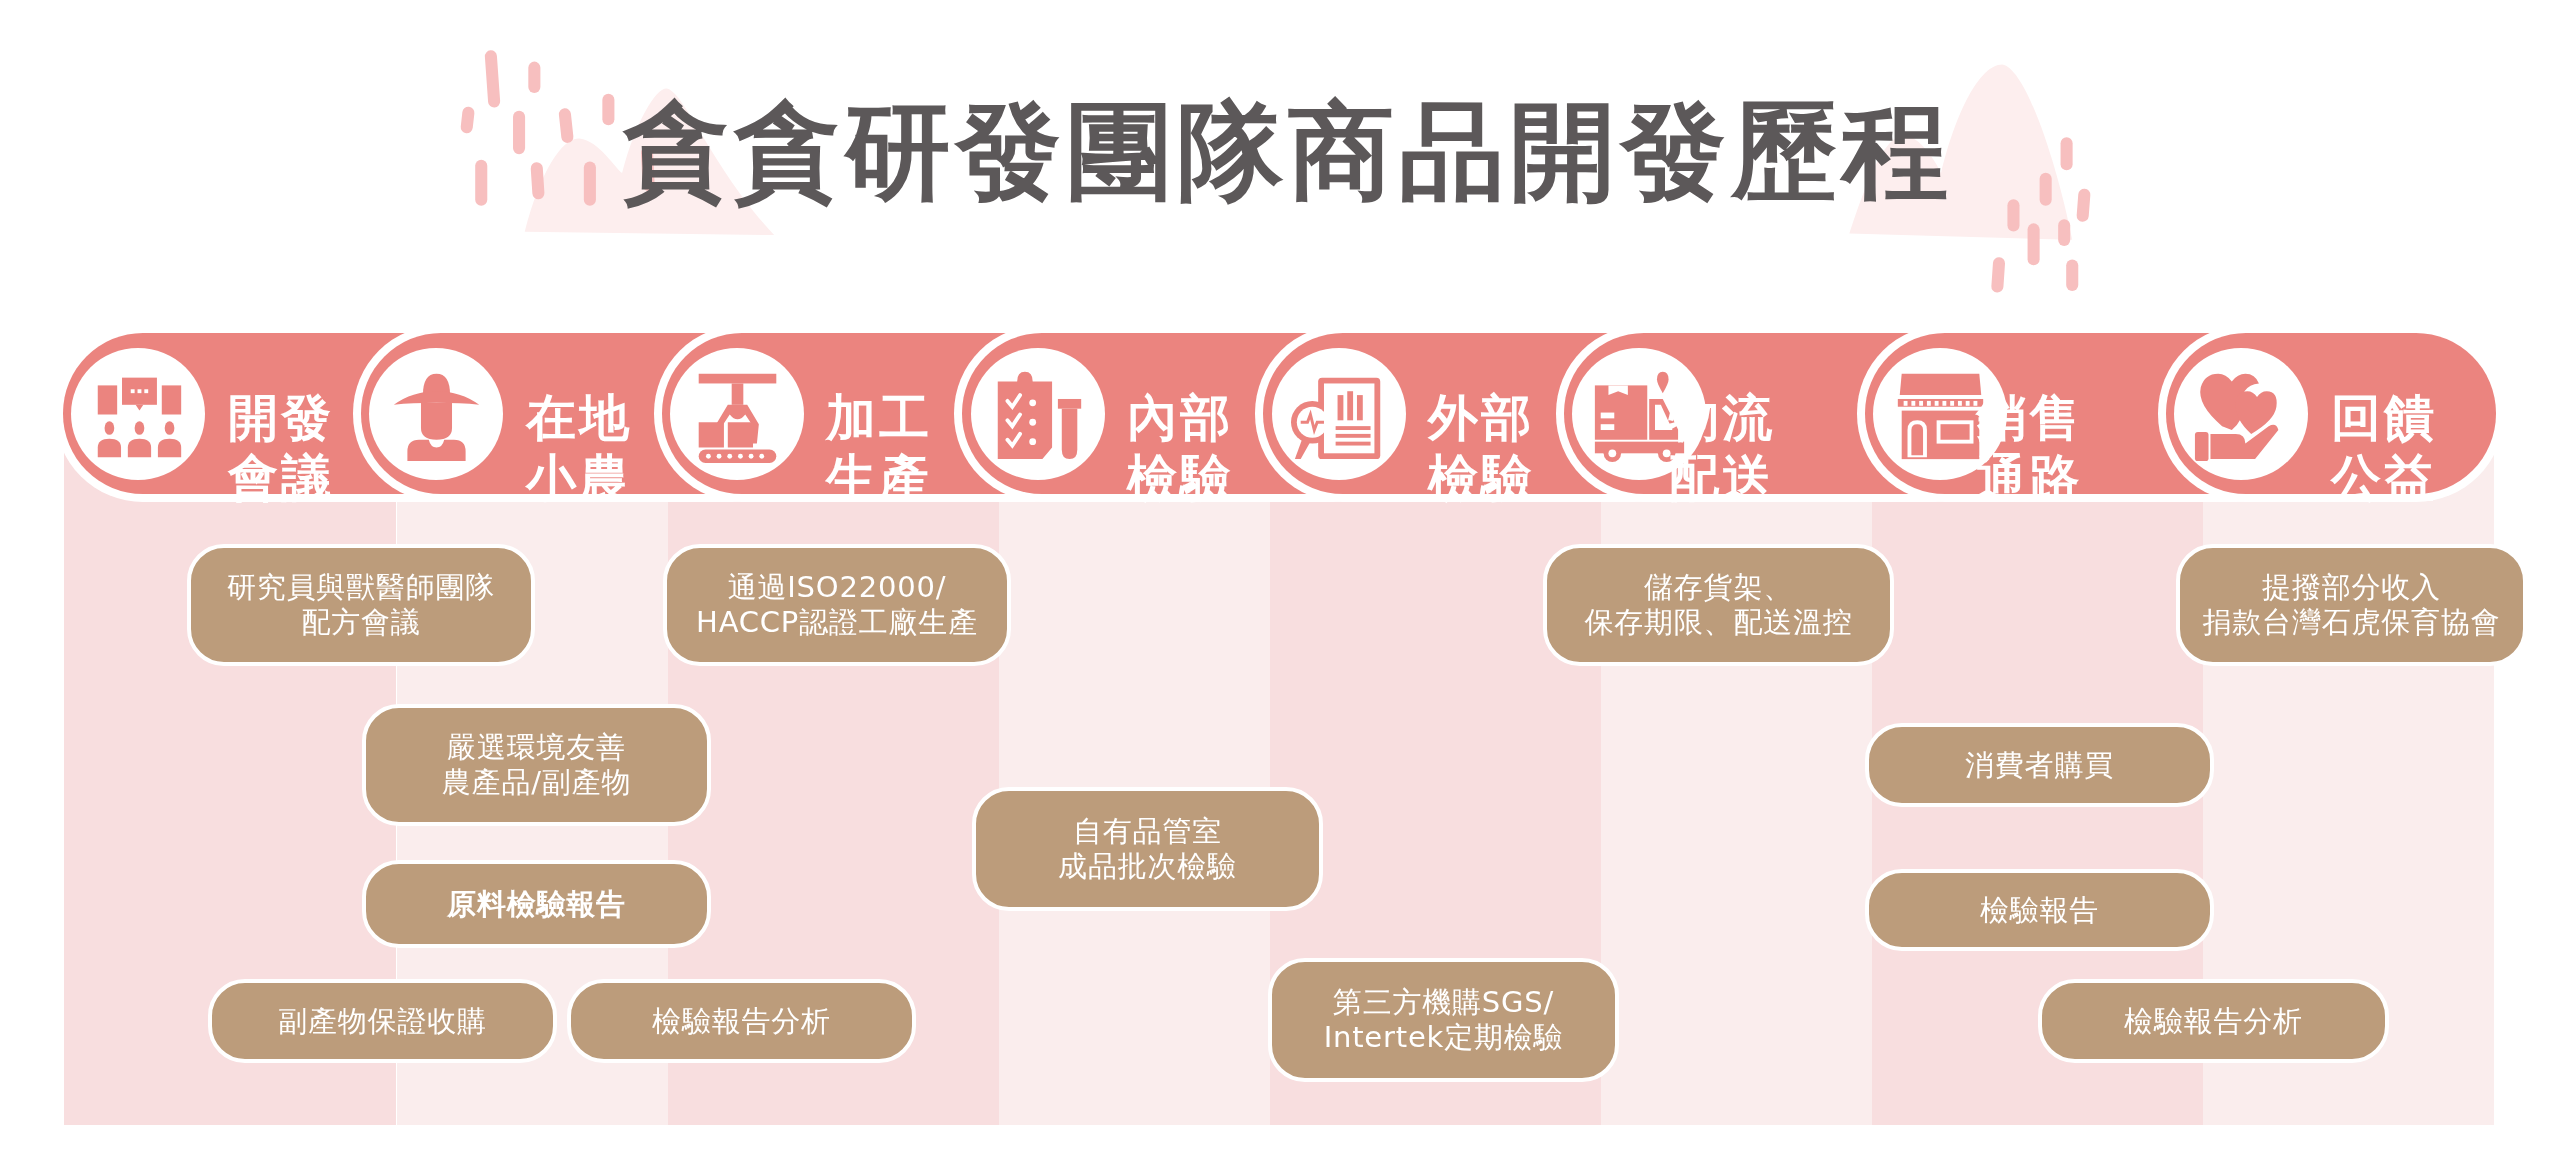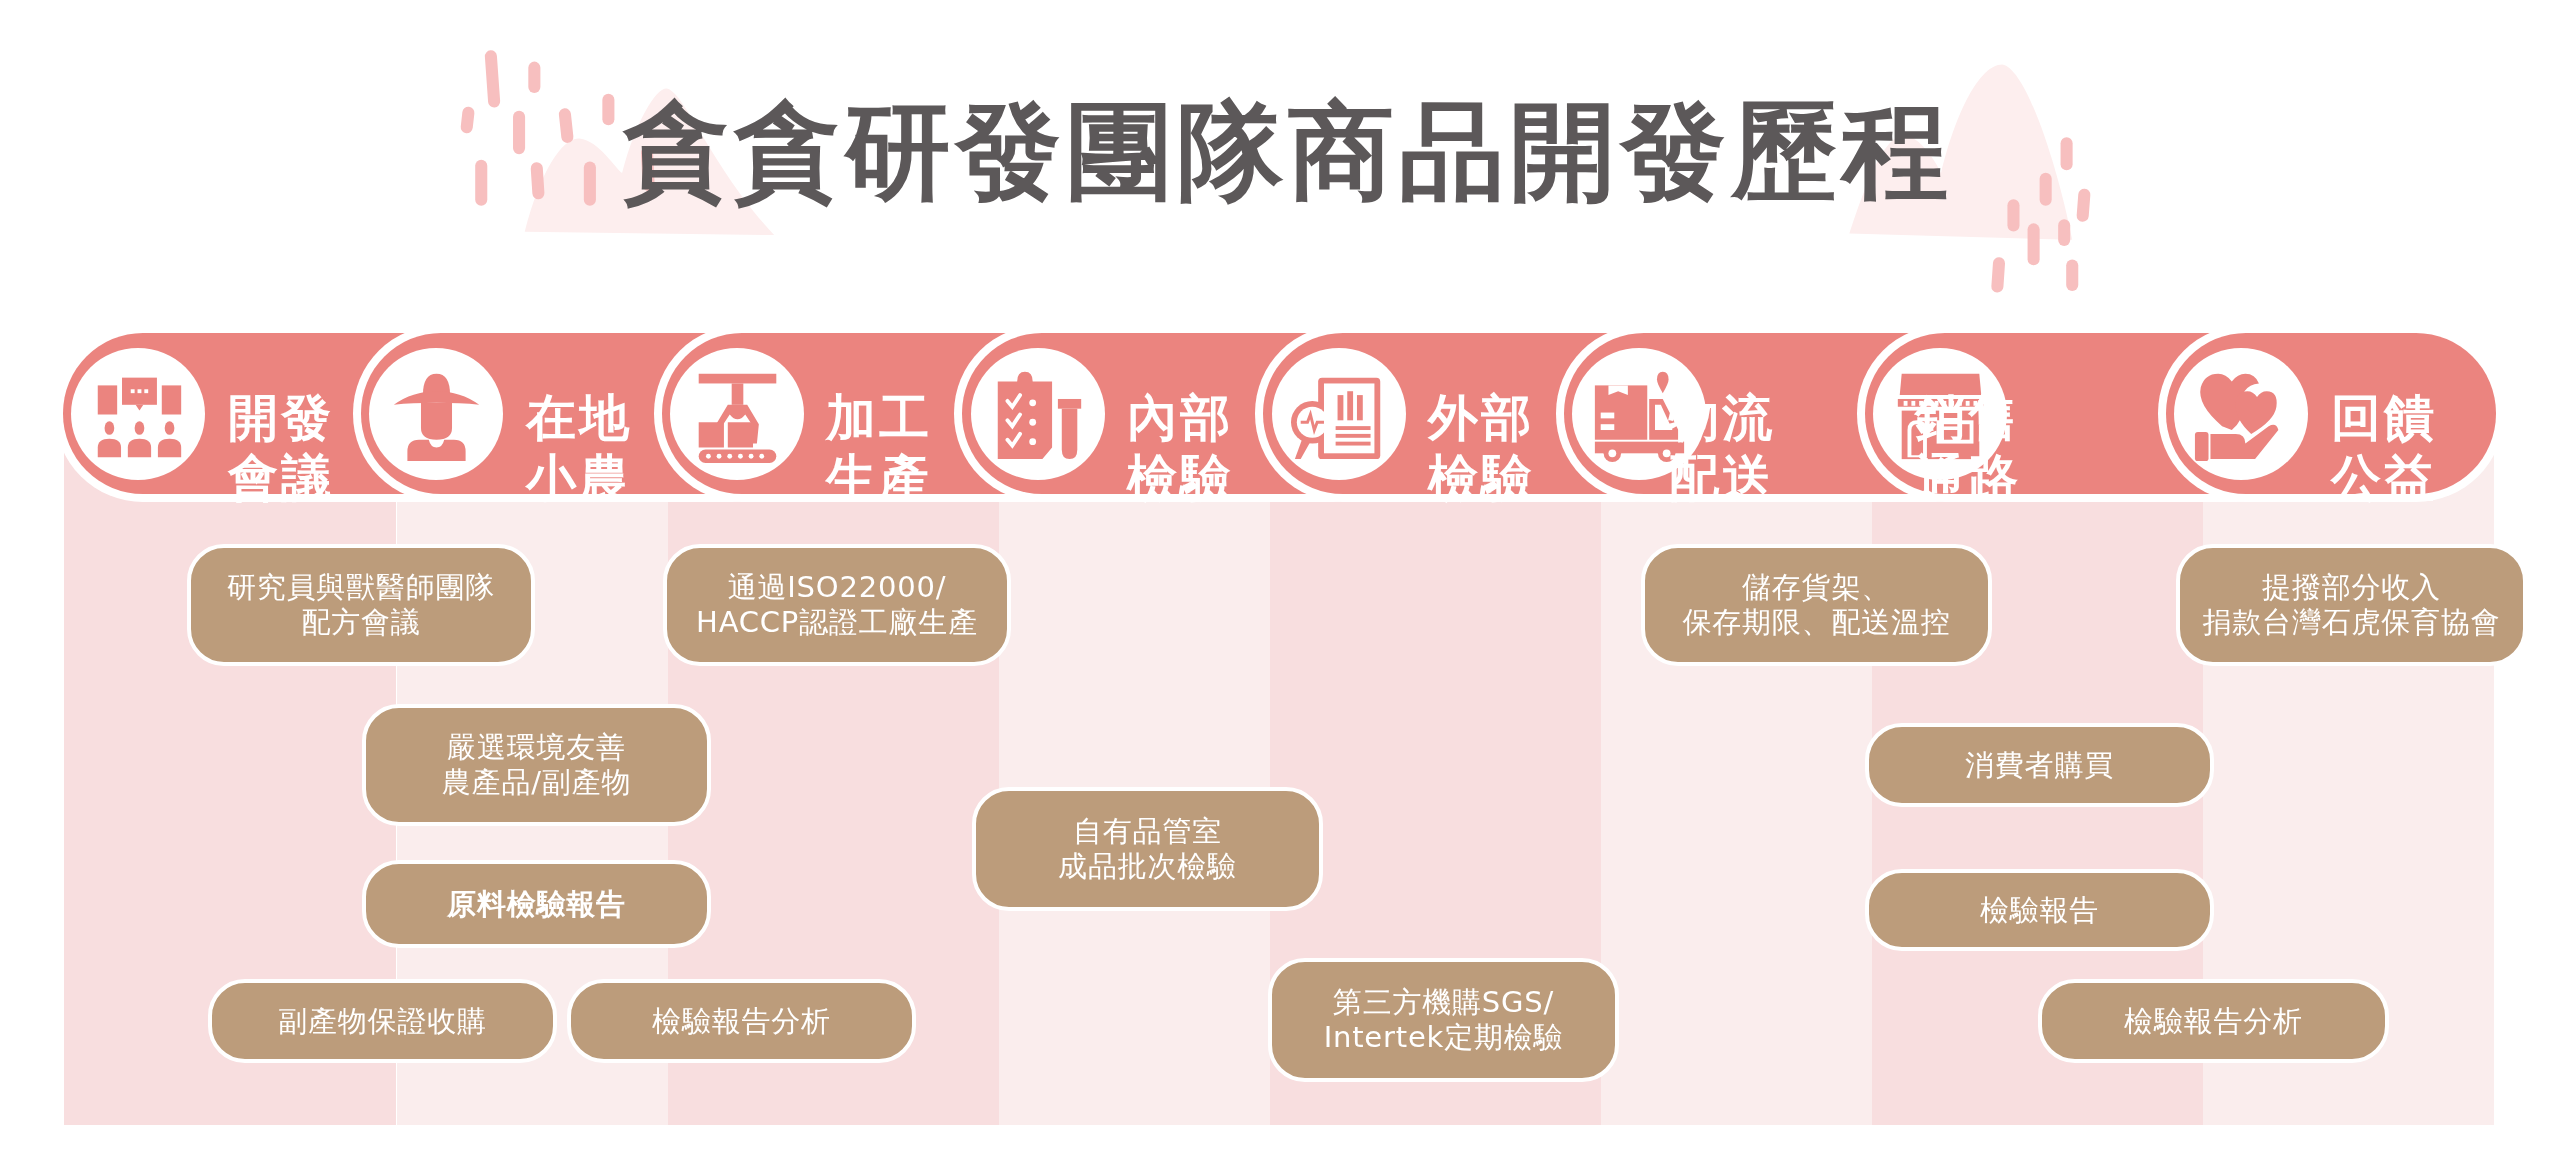--- a/index.html
+++ b/index.html
@@ -256,21 +256,21 @@
     <div>檢驗</div>
   </div>
 <div class="seg-label" style="left:1428px;z-index:20;">
     <div>外部</div>
     <div>檢驗</div>
   </div>
 <div class="seg-label" style="left:1669px;z-index:20;">
     <div>物流</div>
     <div>配送</div>
   </div>
-<div class="seg-label" style="left:1915px;z-index:20;">
+<div class="seg-label" style="left:1965px;z-index:20;text-align:center;">
     <div>銷售</div>
     <div>通路</div>
   </div>
 <div class="seg-label" style="left:2331px;z-index:20;">
     <div>回饋</div>
     <div>公益</div>
   </div>
 
 <div class="box" style="left:187px;top:544px;width:348px;height:122px;">研究員與獸醫師團隊
 配方會議</div>
@@ -278,20 +278,20 @@
 HACCP認證工廠生產</div>
 <div class="box" style="left:362px;top:704px;width:349px;height:122px;">嚴選環境友善
 農產品/副產物</div>
 <div class="box" style="left:362px;top:860px;width:349px;height:88px;font-weight:bold;">原料檢驗報告</div>
 <div class="box" style="left:208px;top:979px;width:349px;height:84px;">副產物保證收購</div>
 <div class="box" style="left:567px;top:979px;width:349px;height:84px;">檢驗報告分析</div>
 <div class="box" style="left:972px;top:787px;width:351px;height:124px;">自有品管室
 成品批次檢驗</div>
 <div class="box" style="left:1268px;top:958px;width:351px;height:124px;">第三方機購SGS/
 Intertek定期檢驗</div>
-<div class="box" style="left:1641px;top:544px;width:351px;height:122px;">儲存貨架、
+<div class="box" style="left:1543px;top:544px;width:351px;height:122px;">儲存貨架、
 保存期限、配送溫控</div>
 <div class="box" style="left:2176px;top:544px;width:351px;height:122px;">提撥部分收入
 捐款台灣石虎保育協會</div>
 <div class="box" style="left:1865px;top:723px;width:349px;height:84px;">消費者購買</div>
 <div class="box" style="left:1865px;top:869px;width:349px;height:82px;">檢驗報告</div>
 <div class="box" style="left:2038px;top:979px;width:351px;height:84px;">檢驗報告分析</div>
 
 
 </body></html>

